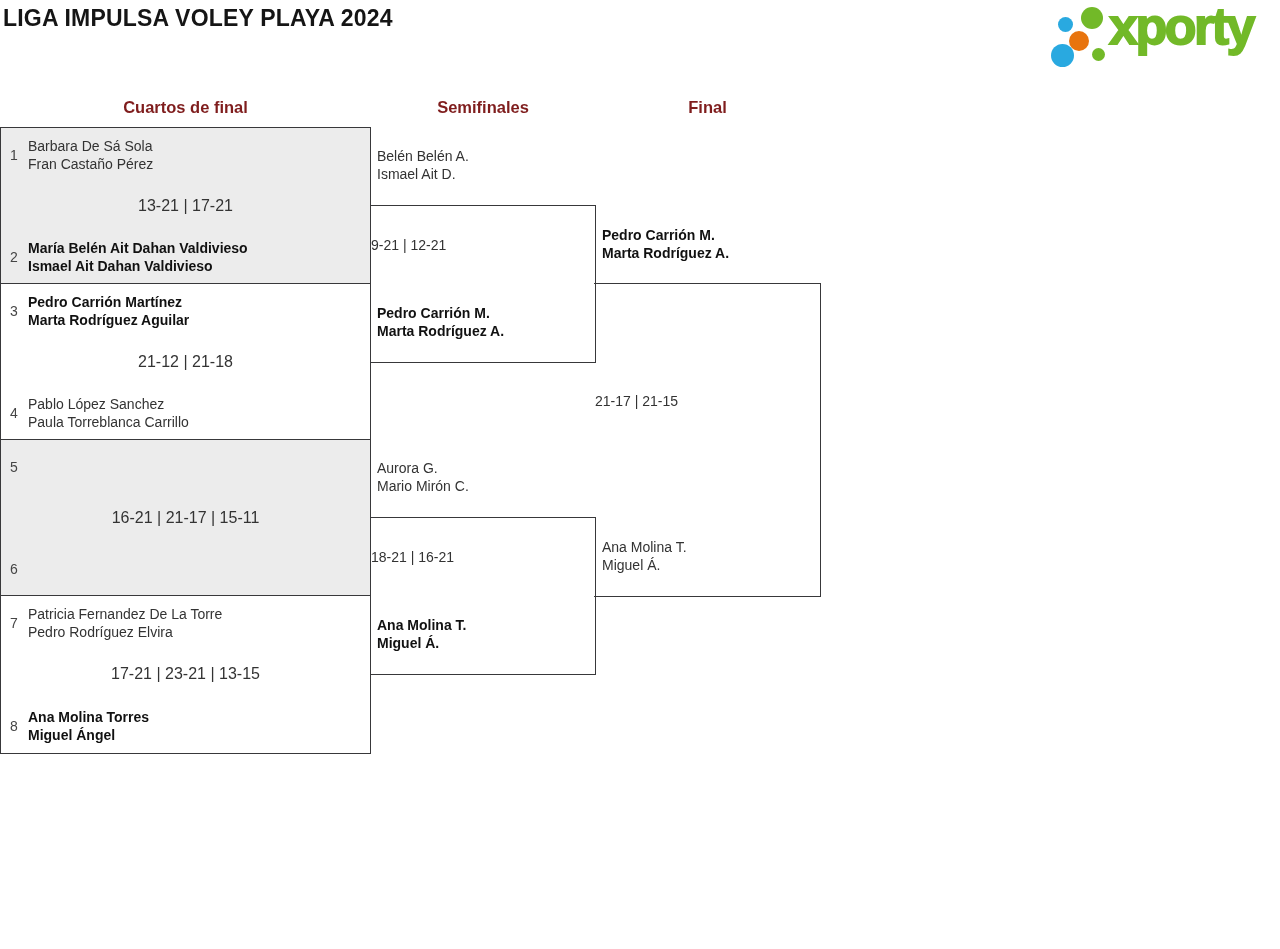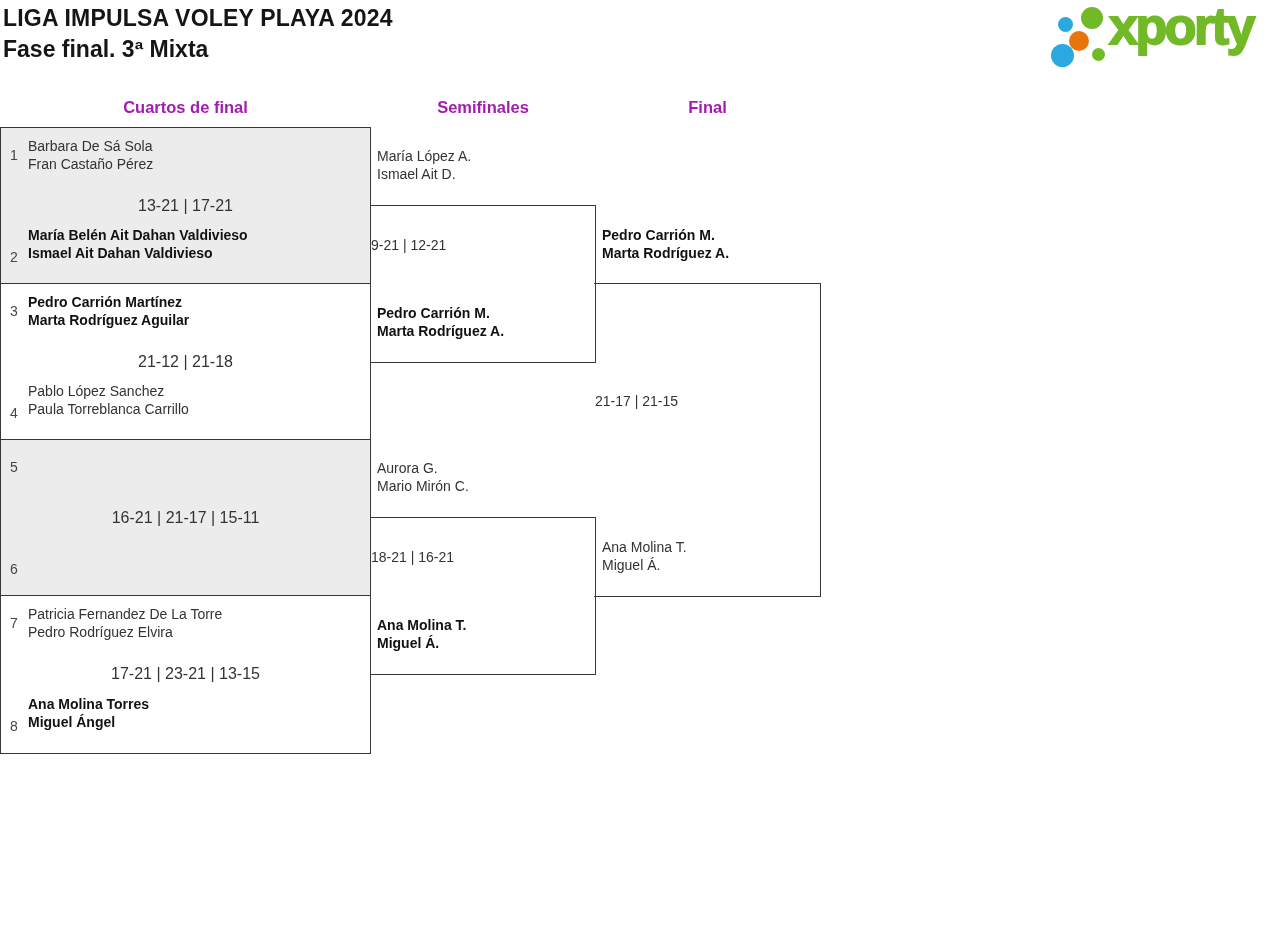--- a/index.html
+++ b/index.html
@@ -22,41 +22,41 @@
   .logo-text {
     position:absolute; left:64px; top:-11px;
     font-size:52px; line-height:75px; font-weight:700; letter-spacing:-2.5px;
     color:var(--logo-green,#72B928);
     -webkit-text-stroke:1.8px var(--logo-green,#72B928);
   }
 
   
   .round-header {
     position:absolute; top:97px; text-align:center;
-    font-size:16.5px; line-height:20px; font-weight:700; color:#a21caf;
+    font-size:16.5px; line-height:20px; font-weight:700; color:#7f1d1d;
   }
 
   
   .qf-box {
     position:absolute; left:0; width:371px; box-sizing:border-box;
     border:1.5px solid var(--border,#38383a); background:#fff;
   }
   .qf-box.shaded { background:var(--shaded,#ececec); }
 
   .seed {
     position:absolute; left:0; width:26px; height:36px;
     display:flex; align-items:center; justify-content:center;
     font-size:14px; color:#454545;
   }
   .seed-top { top:9px; }
   .seed-bottom { bottom:9px; }
 
   .team { position:absolute; left:27px; font-size:14px; line-height:18px; color:var(--text,#333); }
   .team-top { top:9px; }
-  .team-bottom { bottom:22px;margin-top:14px; }
+  .team-bottom { bottom:9px;margin-top:14px; }
 
   .score {
     position:absolute; left:0; width:100%; top:50%; transform:translateY(-50%);
     text-align:center; font-size:16px; color:var(--text,#333);
   }
 
   
   .conn {
     position:absolute; box-sizing:border-box;
     border:1.5px solid var(--border,#38383a); border-left:none;
@@ -68,21 +68,20 @@
 
   .winner { font-weight:700; color:var(--winner,#111); }
 </style>
 </head>
 <body>
 
 <div class="page">
 
   <div class="title-block">
     <h1>LIGA IMPULSA VOLEY PLAYA 2024</h1>
-    <div class="subtitle">Fase final. 3ª Mixta</div>
   </div>
 
   <a class="logo">
     <span class="dot blue" style="left:12.5px; top:16.5px; width:15px; height:15px;"></span>
     <span class="dot green" style="left:36px;   top:7px;    width:22px; height:22px;"></span>
     <span class="dot orange" style="left:24px;   top:31px;   width:20px; height:20px;"></span>
     <span class="dot blue" style="left:5.5px;  top:43.5px; width:23px; height:23px;"></span>
     <span class="dot green" style="left:46.5px; top:47.5px; width:13px; height:13px;"></span>
     <span class="logo-text">xporty</span>
   </a>
@@ -137,21 +136,21 @@
       <div>Ana Molina Torres</div>
       <div>Miguel Ángel</div>
     </div>
   </div>
 
   <div class="conn" style="left:370px; top:205px; width:225.5px; height:157.5px"></div>
   <div class="conn" style="left:370px; top:517px; width:225.5px; height:158px"></div>
   <div class="conn" style="left:594px; top:283px; width:226.5px; height:313.5px"></div>
 
   <div class="team-label" style="left:377px; top:147px">
-    <div>María López A.</div>
+    <div>Belén Belén A.</div>
     <div>Ismael Ait D.</div>
   </div>
   <div class="score-label" style="left:371px; top:237px; width:224px">9-21 | 12-21</div>
   <div class="team-label winner" style="left:377px; top:304px">
     <div>Pedro Carrión M.</div>
     <div>Marta Rodríguez A.</div>
   </div>
 
   <div class="team-label" style="left:377px; top:459px">
     <div>Aurora G.</div>

